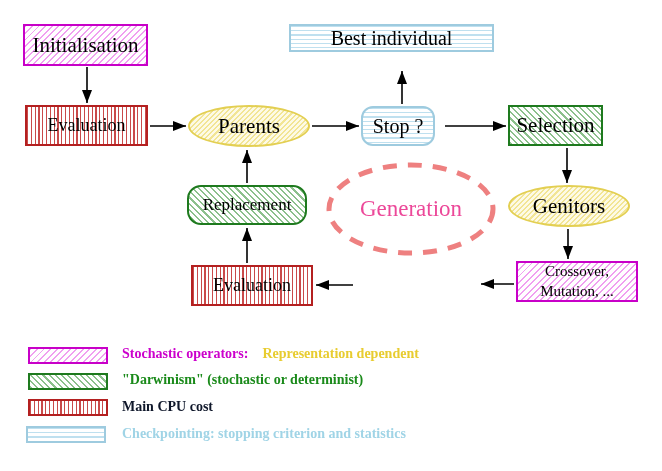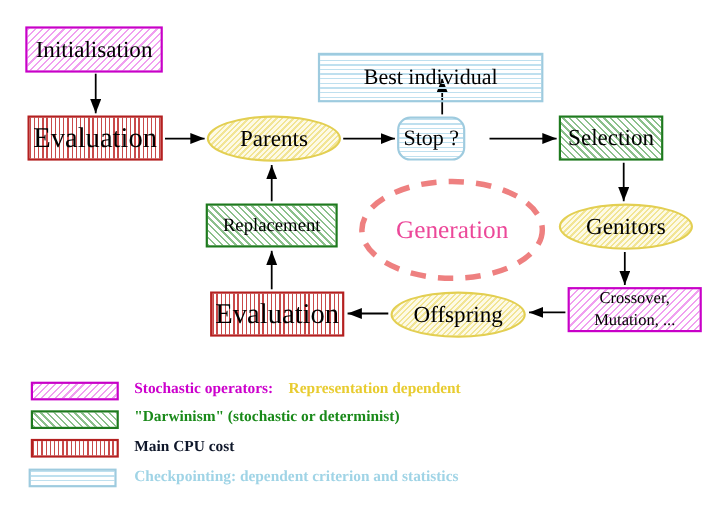--- a/index.html
+++ b/index.html
@@ -42,23 +42,23 @@
     border: 2px solid #9ecbdf;
     background: repeating-linear-gradient(180deg, #bfe0ef 0 1.2px, rgba(0,0,0,0) 1.2px 4.2px);
   }
   .ellipse-yellow {
     border: 2px solid #e3cf52;
     border-radius: 50%;
     background: repeating-linear-gradient(135deg, #f2e595 0 1.5px, #fdfae6 1.5px 3.6px);
   }
   .rounded { border-radius: 12px; }
   .fs21 { font-size: 21px; }
-  .fs22 { font-size: 26px; }
+  .fs22 { font-size: 18px; }
   .fs20 { font-size: 20px; }
-  .fs17 { font-size: 17px; }
+  .fs17 { font-size: 17px; border-radius: 14px; }
   .crossover-text { font-size: 15px; line-height: 1.3; }
   .generation-label {
     position: absolute;
     left: 327px; top: 196px; width: 168px;
     text-align: center;
     font-size: 23px;
     color: #ec4899;
   }
   .legend-swatch {
     position: absolute;
@@ -110,48 +110,47 @@
     <line x1="247" y1="263" x2="247" y2="228" stroke="#000" stroke-width="1.6" marker-end="url(#ah)"></line>
     <line x1="247" y1="183" x2="247" y2="150" stroke="#000" stroke-width="1.6" marker-end="url(#ah)"></line>
   </svg>
 
   <div class="node rect-magenta fs21" style="left:23px; top:24px; width:125px; height:42px;">Initialisation</div>
 
   <div class="node rect-red fs22" style="left:25px; top:105px; width:123px; height:41px;">Evaluation</div>
 
   <div class="node ellipse-yellow fs21" style="left:188px; top:105px; width:122px; height:42px;">Parents</div>
 
-  <div class="node rect-cyan fs20" style="left:289px; top:48px; width:205px; height:45px;">Best individual</div>
+  <div class="node rect-cyan fs20" style="left:289px; top:24px; width:205px; height:28px;">Best individual</div>
 
-  <div class="node rect-cyan rounded fs20" style="left:361px; top:106px; width:62px; height:40px;">Stop ?</div>
+  <div class="node rect-cyan rounded fs20" style="left:361px; top:106px; width:74px; height:40px;">Stop ?</div>
 
   <div class="node rect-green fs21" style="left:508px; top:105px; width:95px; height:41px;">Selection</div>
 
   <div class="node ellipse-yellow fs21" style="left:508px; top:185px; width:122px; height:42px;">Genitors</div>
 
   <div class="node rect-magenta crossover-text" style="left:516px; top:261px; width:122px; height:41px;">
     <div>
       <div>Crossover,</div>
       <div>Mutation, ...</div>
     </div>
   </div>
 
-  <div class="node ellipse-yellow fs21" style="left:355px; top:265px; width:123px; height:42px;">Offspring</div>
 
   <div class="node rect-red fs22" style="left:191px; top:265px; width:122px; height:41px;">Evaluation</div>
 
   <div class="node rect-green fs17" style="left:187px; top:185px; width:120px; height:40px;">Replacement</div>
 
   <div class="generation-label">Generation</div>
 
   <div class="legend-swatch lsw-magenta" style="left:28px; top:347px;"></div>
   <div class="legend-swatch lsw-green" style="left:28px; top:373px;"></div>
   <div class="legend-swatch lsw-red" style="left:28px; top:399px;"></div>
   <div class="legend-swatch lsw-cyan" style="left:26px; top:426px;"></div>
 
   <div class="legend-text" style="top:346px;">
     <span class="lt-magenta">Stochastic operators:</span><span class="lt-gold">Representation dependent</span>
   </div>
   <div class="legend-text lt-green" style="top:372px;">"Darwinism" (stochastic or determinist)</div>
   <div class="legend-text lt-red" style="top:399px;">Main CPU cost</div>
-  <div class="legend-text lt-cyan" style="top:426px;">Checkpointing: dependent criterion and statistics</div>
+  <div class="legend-text lt-cyan" style="top:426px;">Checkpointing: stopping criterion and statistics</div>
 
 </div>
 
 </body></html>

